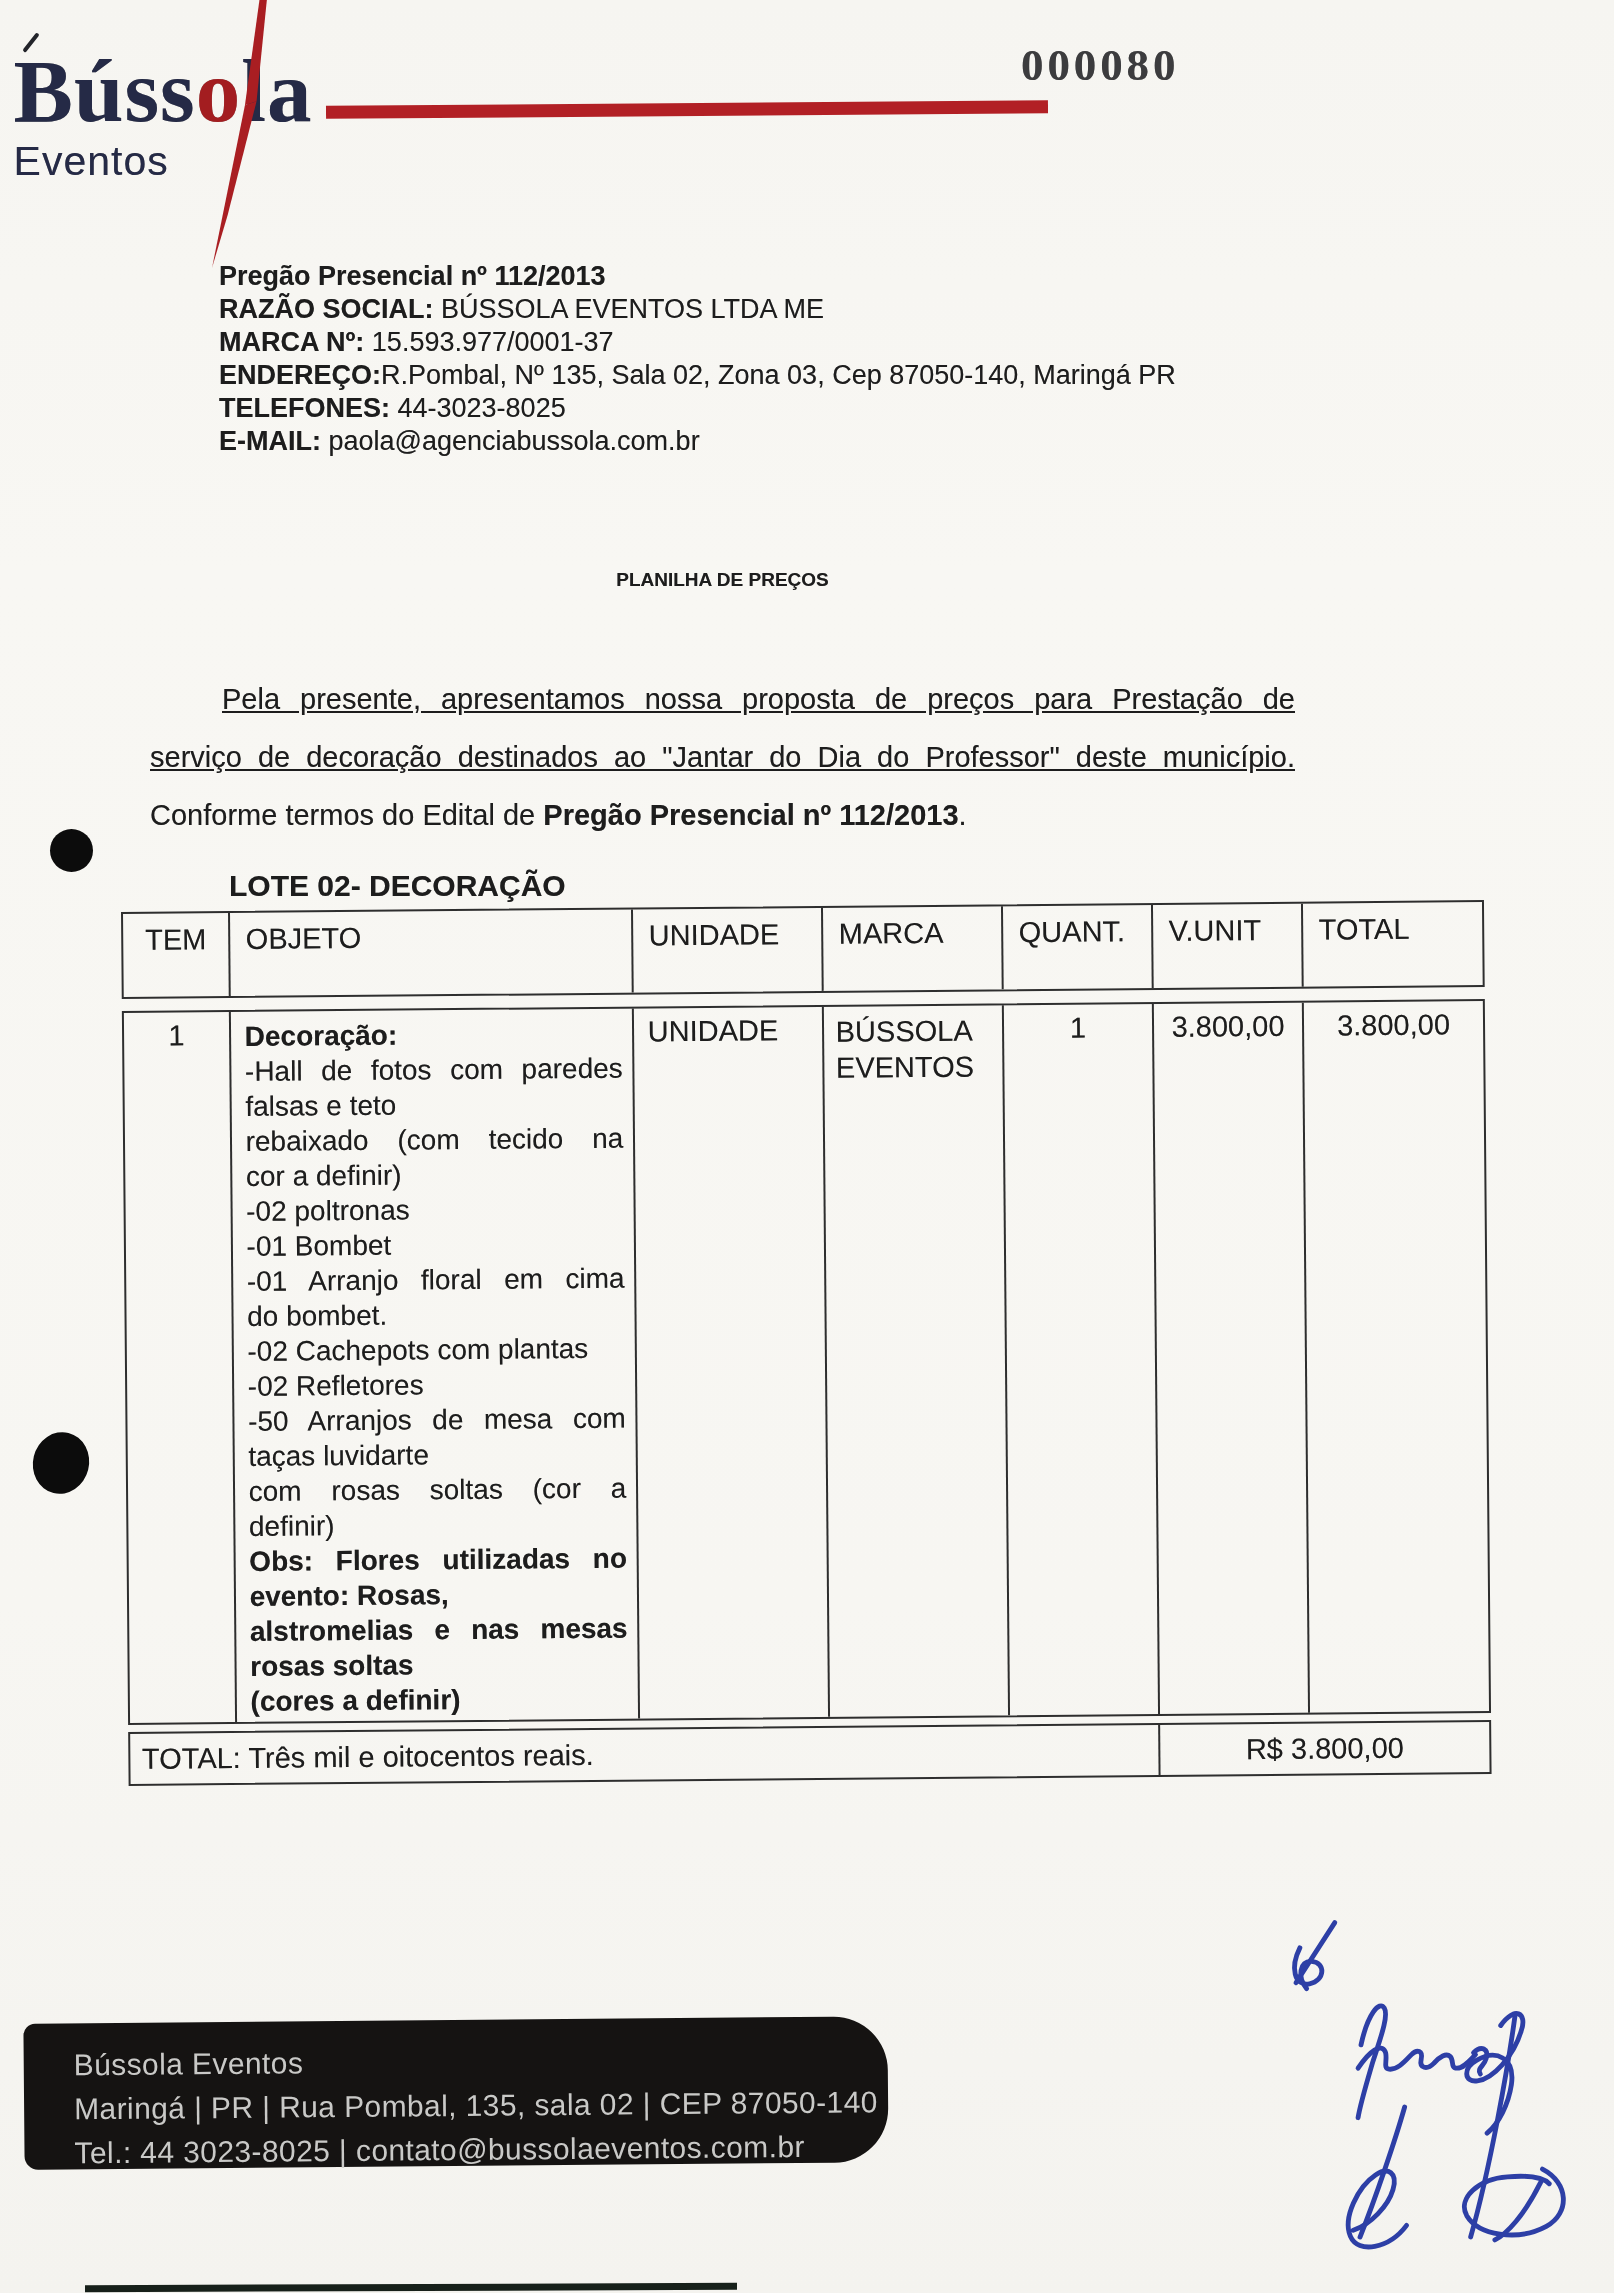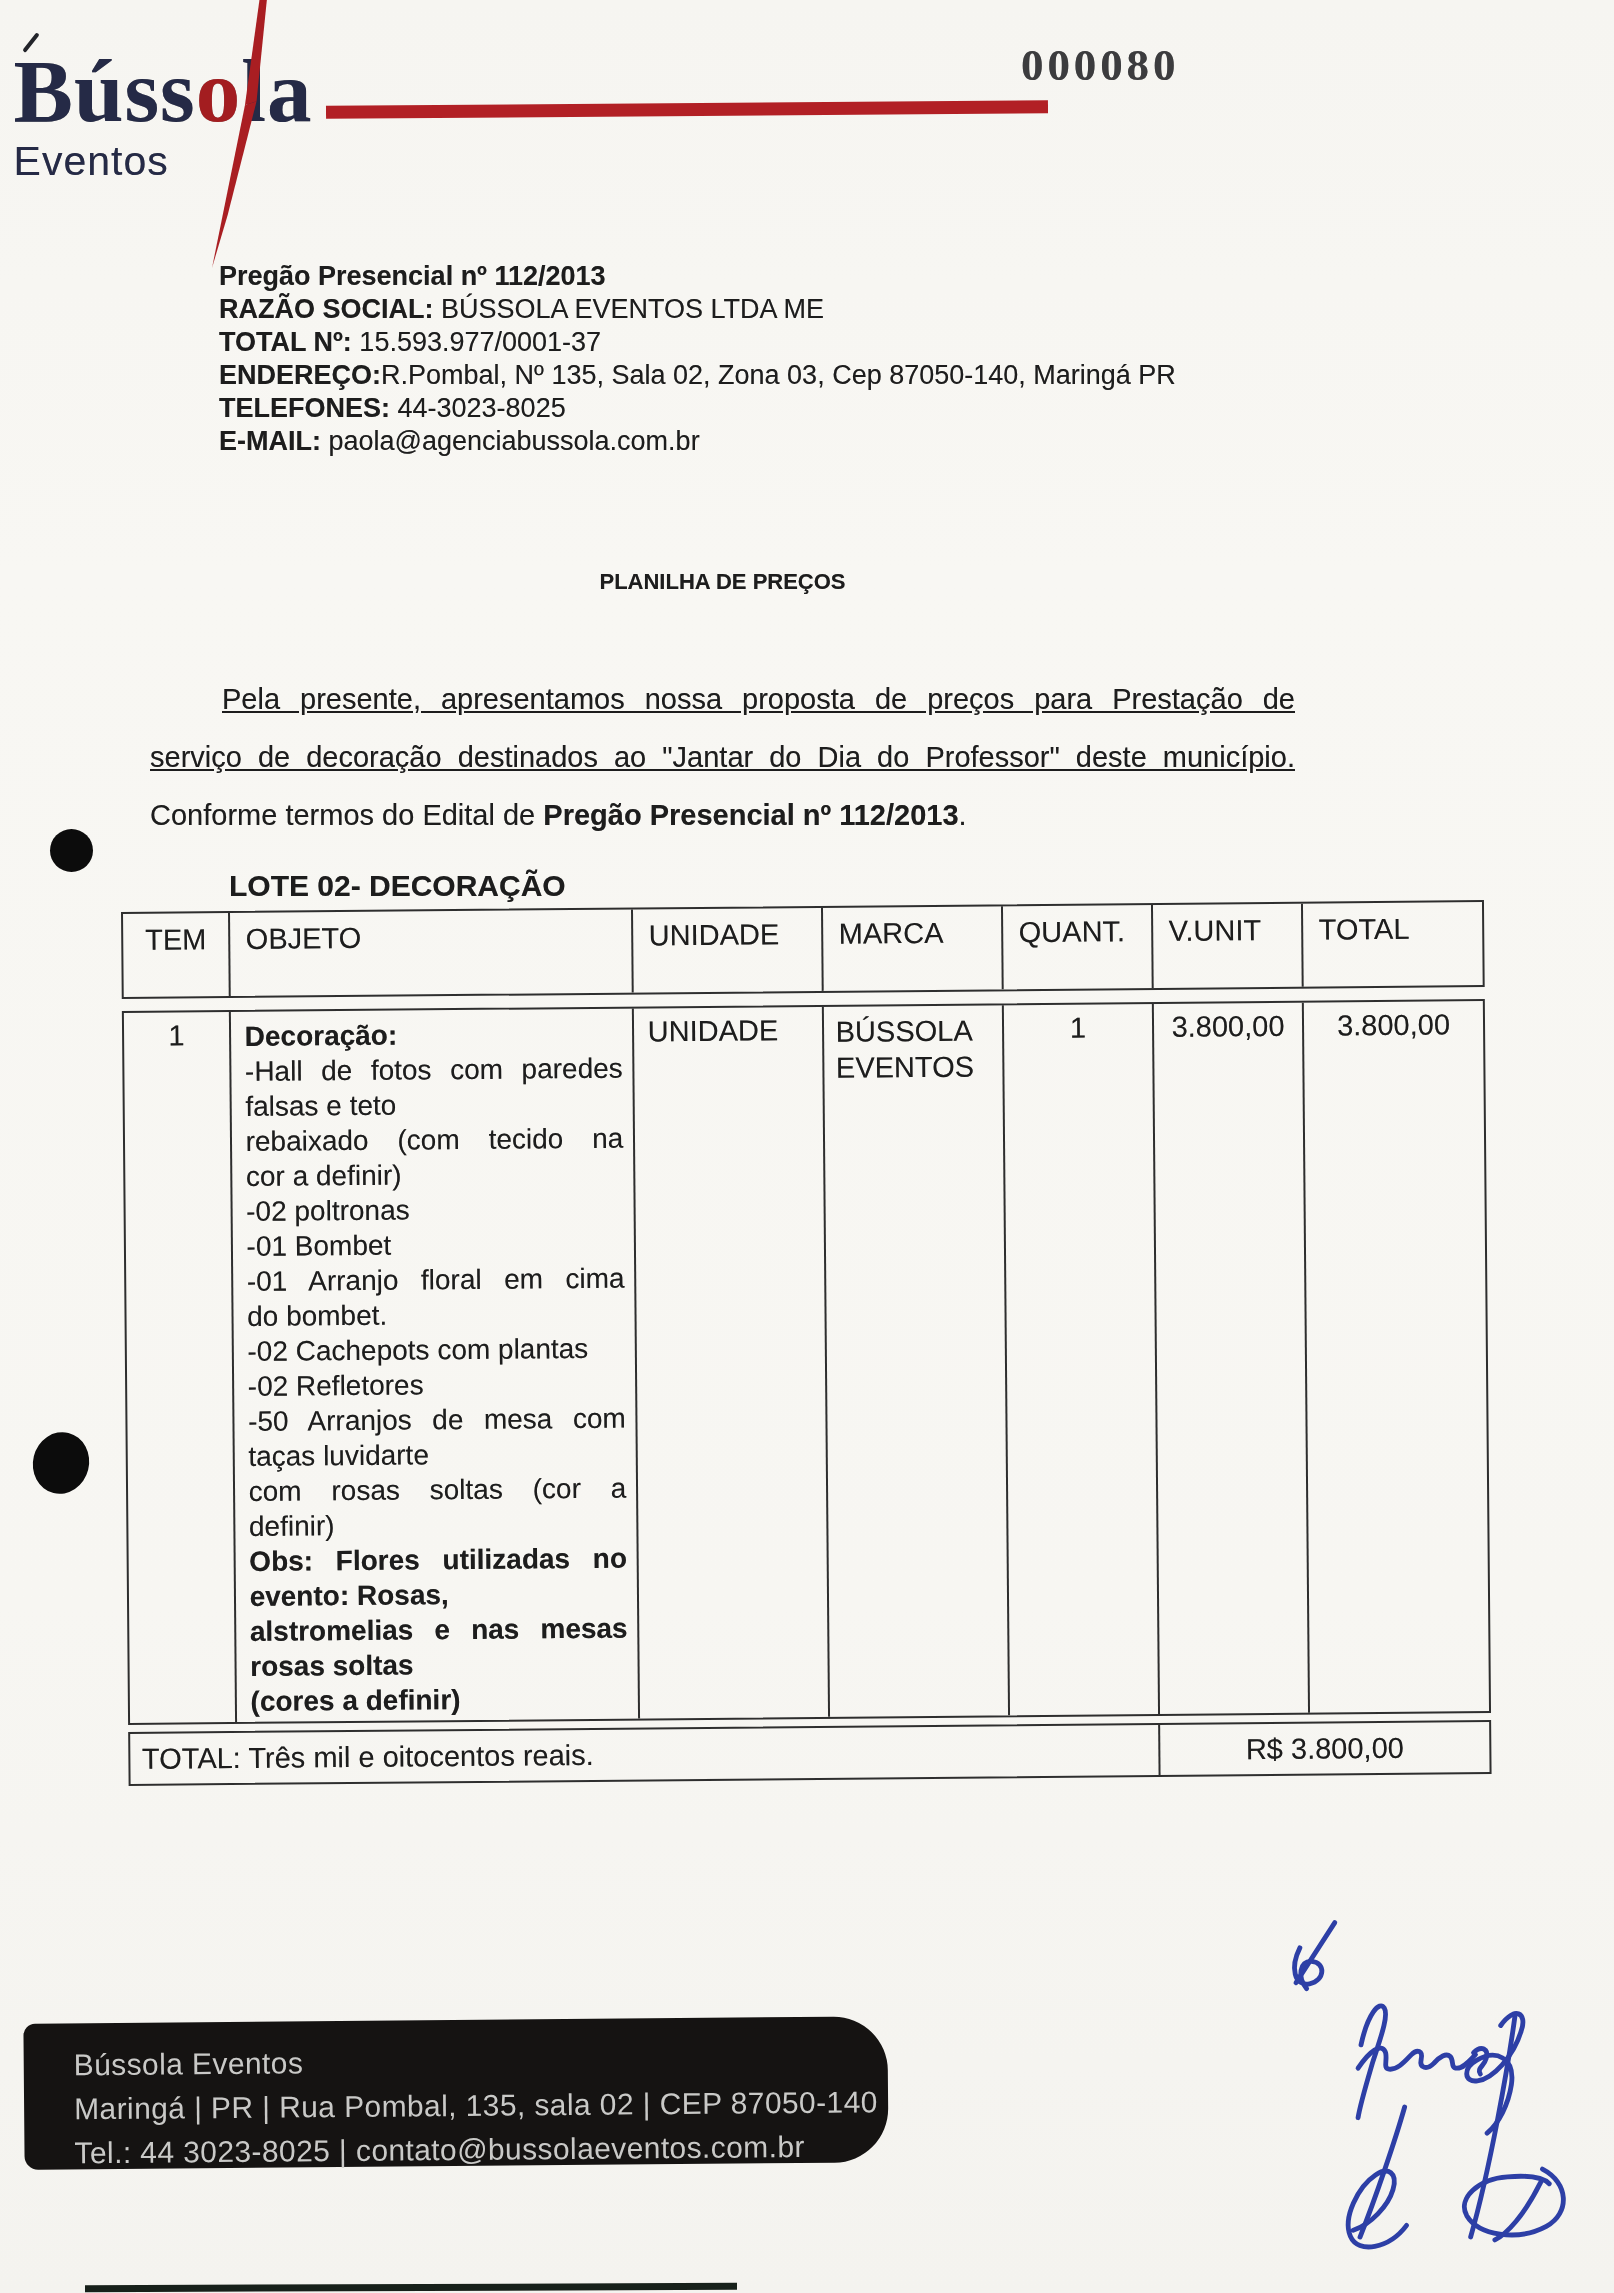--- a/index.html
+++ b/index.html
@@ -39,21 +39,21 @@
     position:absolute;left:1021px;top:39px;
     font-family:Liberation Serif, serif;font-weight:700;
     font-size:45px;letter-spacing:3.9px;color:#3c3c3e;text-align:right;
   }
   
   .hdr{position:absolute;left:219px;top:260px;font-size:27px;line-height:33px;}
   .hdr .b{font-weight:700;}
   
   .doc-title{
     position:absolute;left:155px;top:569px;width:1135px;text-align:center;
-    font-weight:700;font-size:22px;
+    font-weight:700;font-size:19px;
   }
   .para{position:absolute;left:150px;top:670px;width:1145px;font-size:29px;}
   .para .pline{line-height:58px;height:58px;white-space:nowrap;}
   .para .pjust{white-space:normal;text-align:justify;text-align-last:justify;text-decoration:underline;}
   .para .ind{text-indent:72px;}
   .para .b{font-weight:700;}
   
   .lote{position:absolute;left:229px;top:869px;font-weight:700;font-size:30px;}
   .tbl{position:absolute;left:121px;top:912px;width:1363px;transform:rotate(-0.5deg);transform-origin:0 0;}
   .trow{display:flex;border:2.9px solid #2e2e2e;background:transparent;box-sizing:border-box;}
@@ -118,21 +118,21 @@
     <div class="brand-sub">Eventos</div>
   </div>
 
   <div class="redline"></div>
 
   <div class="stamp">000080</div>
 
   <div class="hdr">
     <div class="b">Pregão Presencial nº 112/2013</div>
     <div><span class="b">RAZÃO SOCIAL:</span><span> BÚSSOLA EVENTOS LTDA ME</span></div>
-    <div><span class="b">TOTAL Nº:</span><span> 15.593.977/0001-37</span></div>
+    <div><span class="b">MARCA Nº:</span><span> 15.593.977/0001-37</span></div>
     <div><span class="b">ENDEREÇO:</span><span>R.Pombal, Nº 135, Sala 02, Zona 03, Cep 87050-140, Maringá PR</span></div>
     <div><span class="b">TELEFONES:</span><span> 44-3023-8025</span></div>
     <div><span class="b">E-MAIL:</span><span> paola@agenciabussola.com.br</span></div>
   </div>
 
   <div class="doc-title">PLANILHA DE PREÇOS</div>
 
   <div class="para">
     <div class="pline pjust ind">Pela presente, apresentamos nossa proposta de preços para Prestação de</div>
     <div class="pline pjust">serviço de decoração destinados ao "Jantar do Dia do Professor" deste município.</div>

